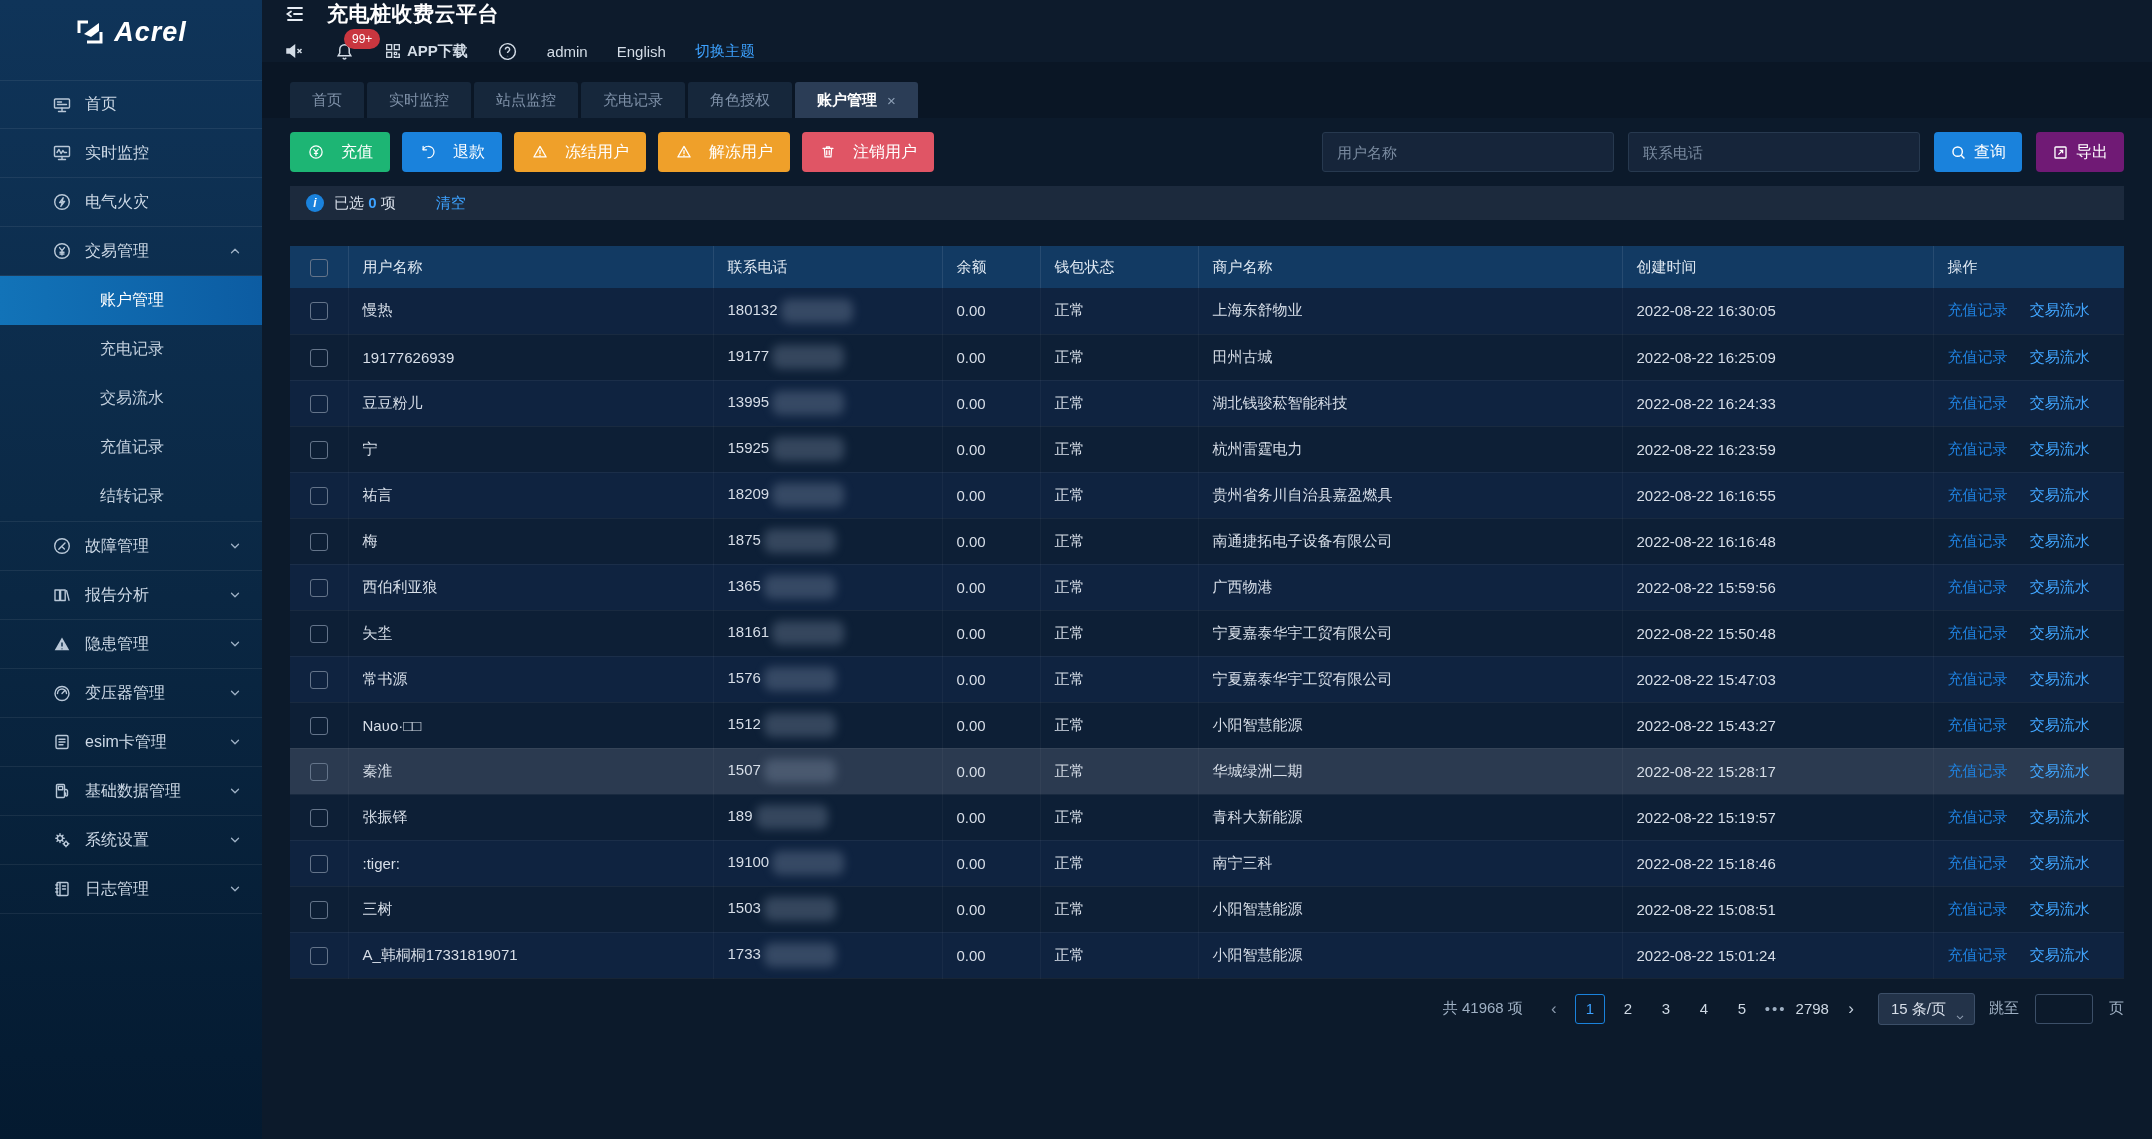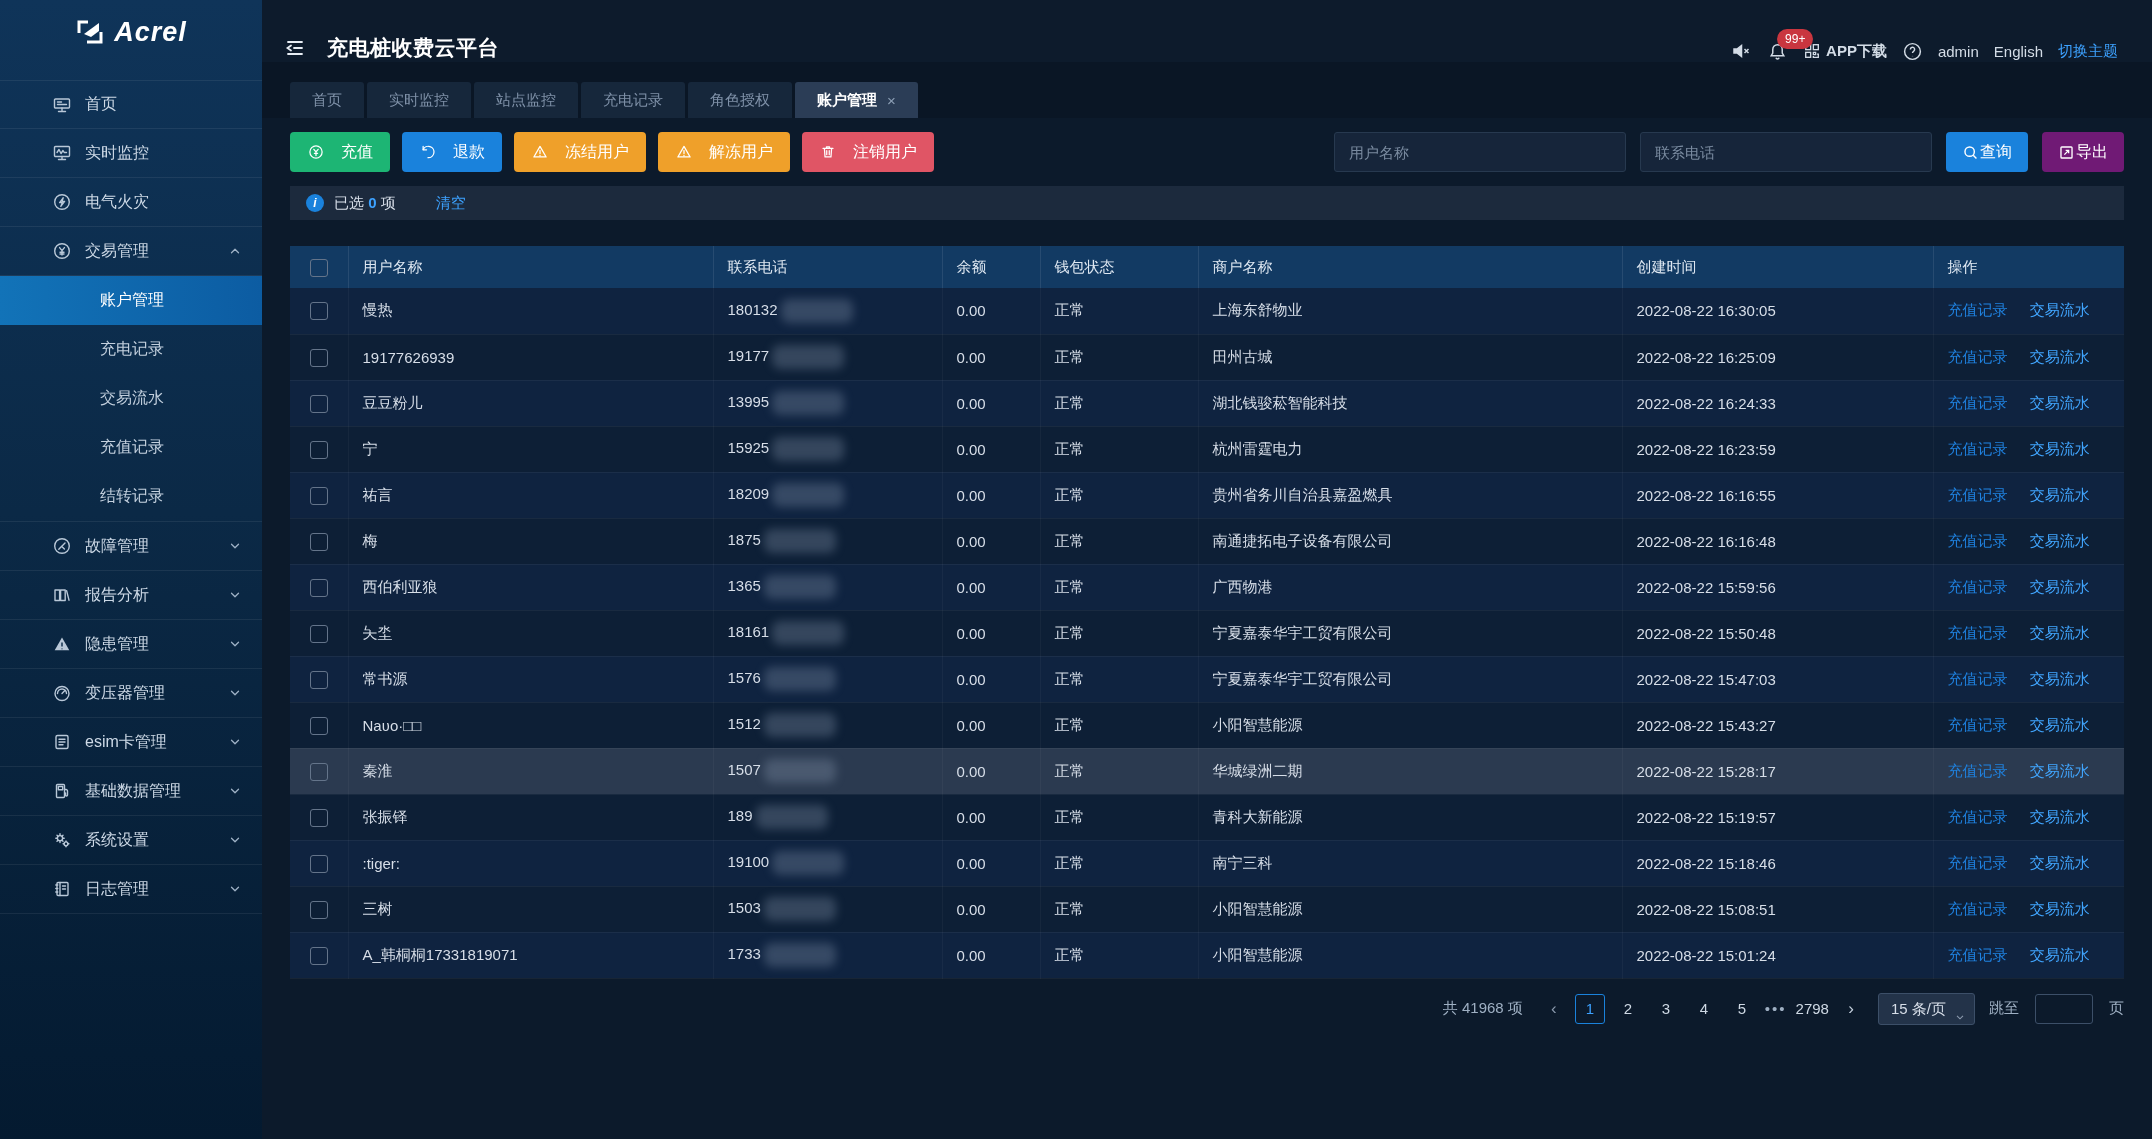--- a/index.html
+++ b/index.html
@@ -17,25 +17,25 @@
   .side-nav .side-item.top:first-child { border-top:1px solid rgba(255,255,255,.07); }
   .side-item .s-icon { width:22px; height:22px; margin-right:11px; color:#b9c8d8; display:inline-flex; align-items:center; }
   .side-item .s-icon svg { width:20px; height:20px; }
   .s-chev { margin-left:auto; color:#9fb2c6; display:inline-flex; }
   .side-sub-wrap { border-bottom:1px solid rgba(255,255,255,.07); }
   .side-item.sub { height:49px; padding-left:100px; color:#c3d0de; }
   .side-item.sub.active { background:linear-gradient(90deg,#1273b8,#0c5ca2); color:#fff; }
 
   
   .main { flex:1; display:flex; flex-direction:column; background:#0c1a2b; }
-  .topbar { height:62px; background:#0d1b2c; display:flex; align-items:flex-end; justify-content:space-between; padding:0 34px 0 21px; }
+  .topbar { height:62px; background:#0d1b2c; display:flex; align-items:flex-start; justify-content:space-between; padding:0 34px 0 21px;flex-direction:column; }
   .topbar-left { display:flex; align-items:center; gap:20px; }
   .collapse { color:#e7edf4; display:inline-flex; cursor:pointer; }
   .app-title { color:#fff; font-size:21px; font-weight:bold; letter-spacing:.5px; }
-  .topbar-right { display:flex; align-items:center; gap:15px; color:#d3dce6; font-size:15px; }
+  .topbar-right { display:flex; align-items:center; gap:29px; color:#d3dce6; font-size:15px; }
   .tb-ic { display:inline-flex; color:#d3dce6; cursor:pointer; }
   .bell-wrap { position:relative; display:inline-flex; }
   .badge { position:absolute; top:-12px; left:10px; background:#c9363f; color:#fff; font-size:12px; line-height:1; padding:4px 8px; border-radius:10px; white-space:nowrap; }
   .app-dl { display:inline-flex; align-items:center; gap:5px; cursor:pointer;font-weight:bold; }
   .theme-link { color:#3da2ff; cursor:pointer; text-decoration:none; }
 
   
   .tabbar { height:56px; background:#0a1625; display:flex; align-items:flex-end; padding:0 0 0 28px; gap:3px; }
   .tab { height:36px; display:flex; align-items:center; padding:0 22px; background:#16273b; color:#7f91a8; font-size:15px; border-radius:3px 3px 0 0; cursor:pointer; }
   .tab.active { background:#2b3d56; color:#fff; font-weight:bold; }
@@ -43,21 +43,21 @@
 
   
   .content { flex:1; padding:14px 28px 0 28px; background:#0c1a2b; }
   .toolbar { display:flex; justify-content:space-between; align-items:center; }
   .toolbar-left { display:flex; gap:12px; }
   .abtn { height:40px; border:none; border-radius:4px; color:#fff; font-size:16px; font-family:inherit; display:inline-flex; align-items:center; gap:16px; padding:0 17px; cursor:pointer; }
   .abtn svg { width:18px; height:18px; }
   .toolbar-right { display:flex; gap:14px; align-items:center; }
   .flt-input { width:292px; height:40px; background:#16253a; border:1px solid #27394f; border-radius:3px; color:#d7dee8; font-size:15px; font-family:inherit; padding:0 14px; }
   .flt-input::placeholder { color:#7a8ba0; }
-  .sbtn { height:40px; border:none; border-radius:4px; color:#fff; font-size:16px; font-family:inherit; display:inline-flex; align-items:center; gap:1px; padding:0 16px; cursor:pointer; }
+  .sbtn { height:40px; border:none; border-radius:4px; color:#fff; font-size:16px; font-family:inherit; display:inline-flex; align-items:center; gap:7px; padding:0 16px; cursor:pointer; }
   .sbtn svg { width:17px; height:17px; }
 
   .selectbar { margin-top:14px; height:34px; background:#1c2a3d; display:flex; align-items:center; padding:0 16px; gap:10px; }
   .info-ic { width:18px; height:18px; border-radius:50%; background:#1a82dc; color:#fff; font-size:12px; font-weight:bold; display:inline-flex; align-items:center; justify-content:center; font-style:italic; }
   .sel-count { color:#3da2ff; font-weight:bold; }
   .clear-link { color:#3da2ff; margin-left:30px; cursor:pointer; text-decoration:none; }
 
   
   table { width:1834px; border-collapse:collapse; table-layout:fixed; margin-top:26px; }
   thead th { background:#123a63; height:42px; text-align:left; font-weight:normal; color:#dfe8f2; font-size:15px; padding:0 0 0 14px; border-right:1px solid rgba(255,255,255,.09); }

